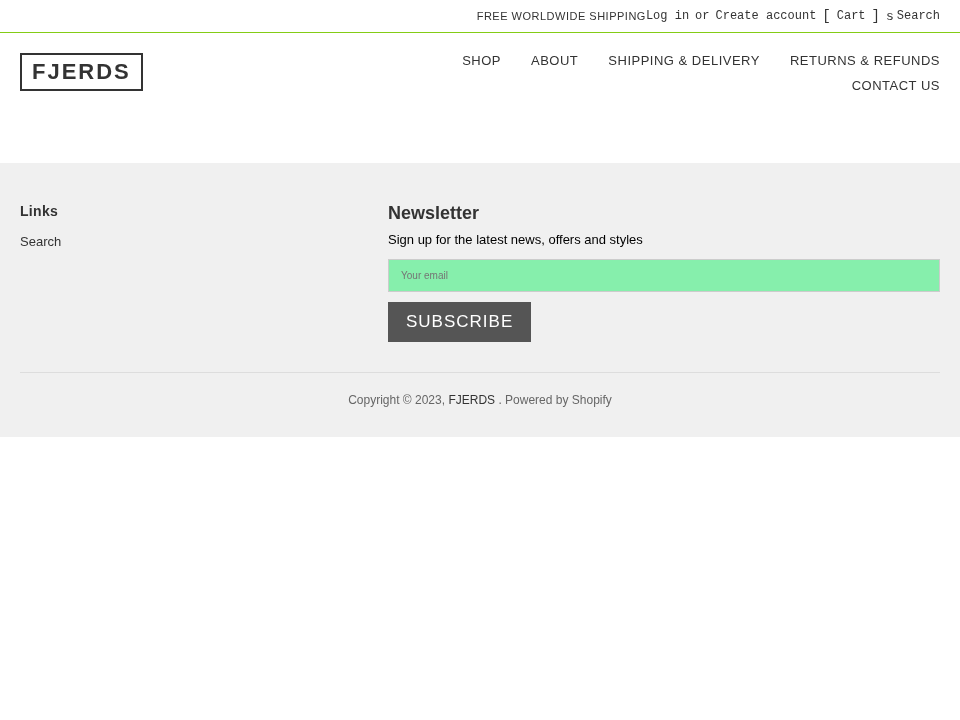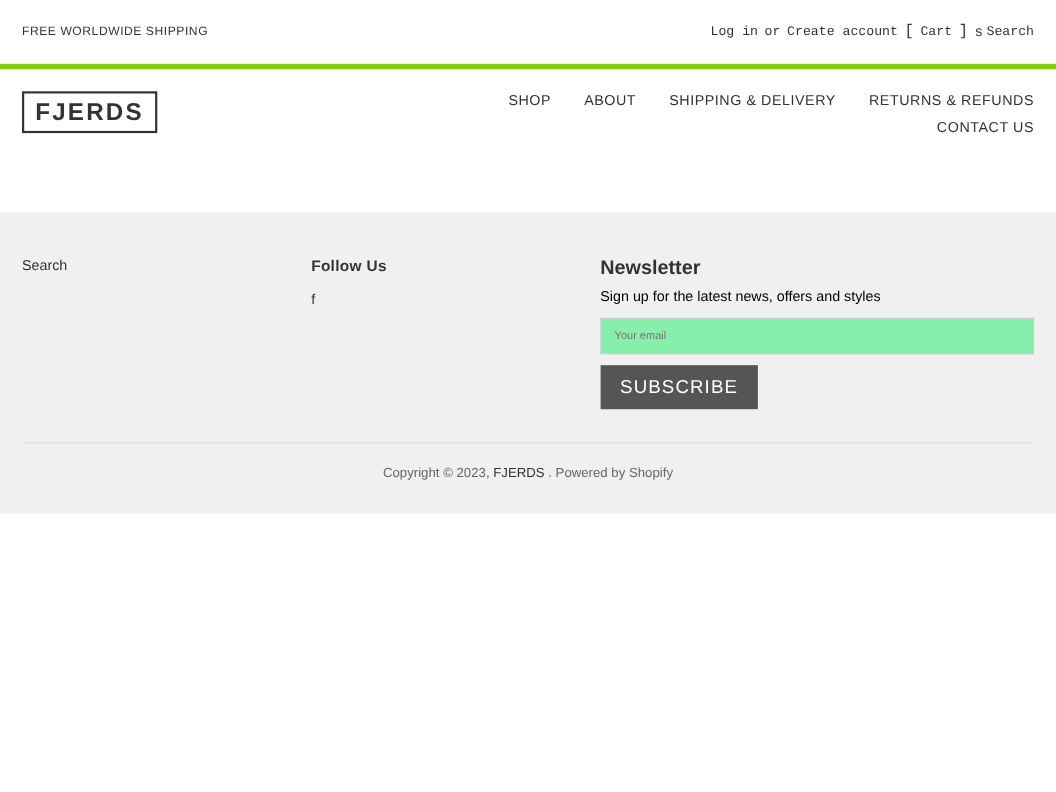--- a/index.html
+++ b/index.html
@@ -13,24 +13,24 @@
       font-size: 14px;
       color: #333;
       background: #fff;
       width: 960px;
       min-height: 720px;
     }
 
     
     .top-bar {
       display: flex;
-      justify-content: space-between;
-      align-items: center;
-      padding: 21px 20px;
-      border-bottom: 5px solid #84cc16;
+      justify-content: flex-end;
+      align-items: center;
+      padding: 8px 20px;
+      border-bottom: 1px solid #84cc16;
       font-size: 12px;
     }
 
     .top-bar-left {
       font-size: 11px;
       letter-spacing: 0.5px;
     }
 
     .top-bar-right {
       display: flex;
@@ -259,29 +259,24 @@
     <div class="nav-bottom">
       <a href="#" class="nav-link">CONTACT US</a>
     </div>
   </nav>
 </div>
 
 <div class="footer">
   <div class="footer-grid">
 
     <div class="footer-col">
+      <div class="footer-col-title">Links</div>
       <a href="#">Search</a>
     </div>
 
-    <div class="footer-col">
-      <div class="footer-col-title">Follow Us</div>
-      <a href="#" class="facebook-icon">
-        <span>f</span>
-      </a>
-    </div>
 
     <div class="footer-col newsletter-col">
       <div class="newsletter-title">Newsletter</div>
       <div class="newsletter-desc">Sign up for the latest news, offers and styles</div>
       <input type="email" class="newsletter-input" placeholder="Your email" style="">
       <button class="subscribe-btn">
         <span>SUBSCRIBE</span>
       </button>
     </div>
 

